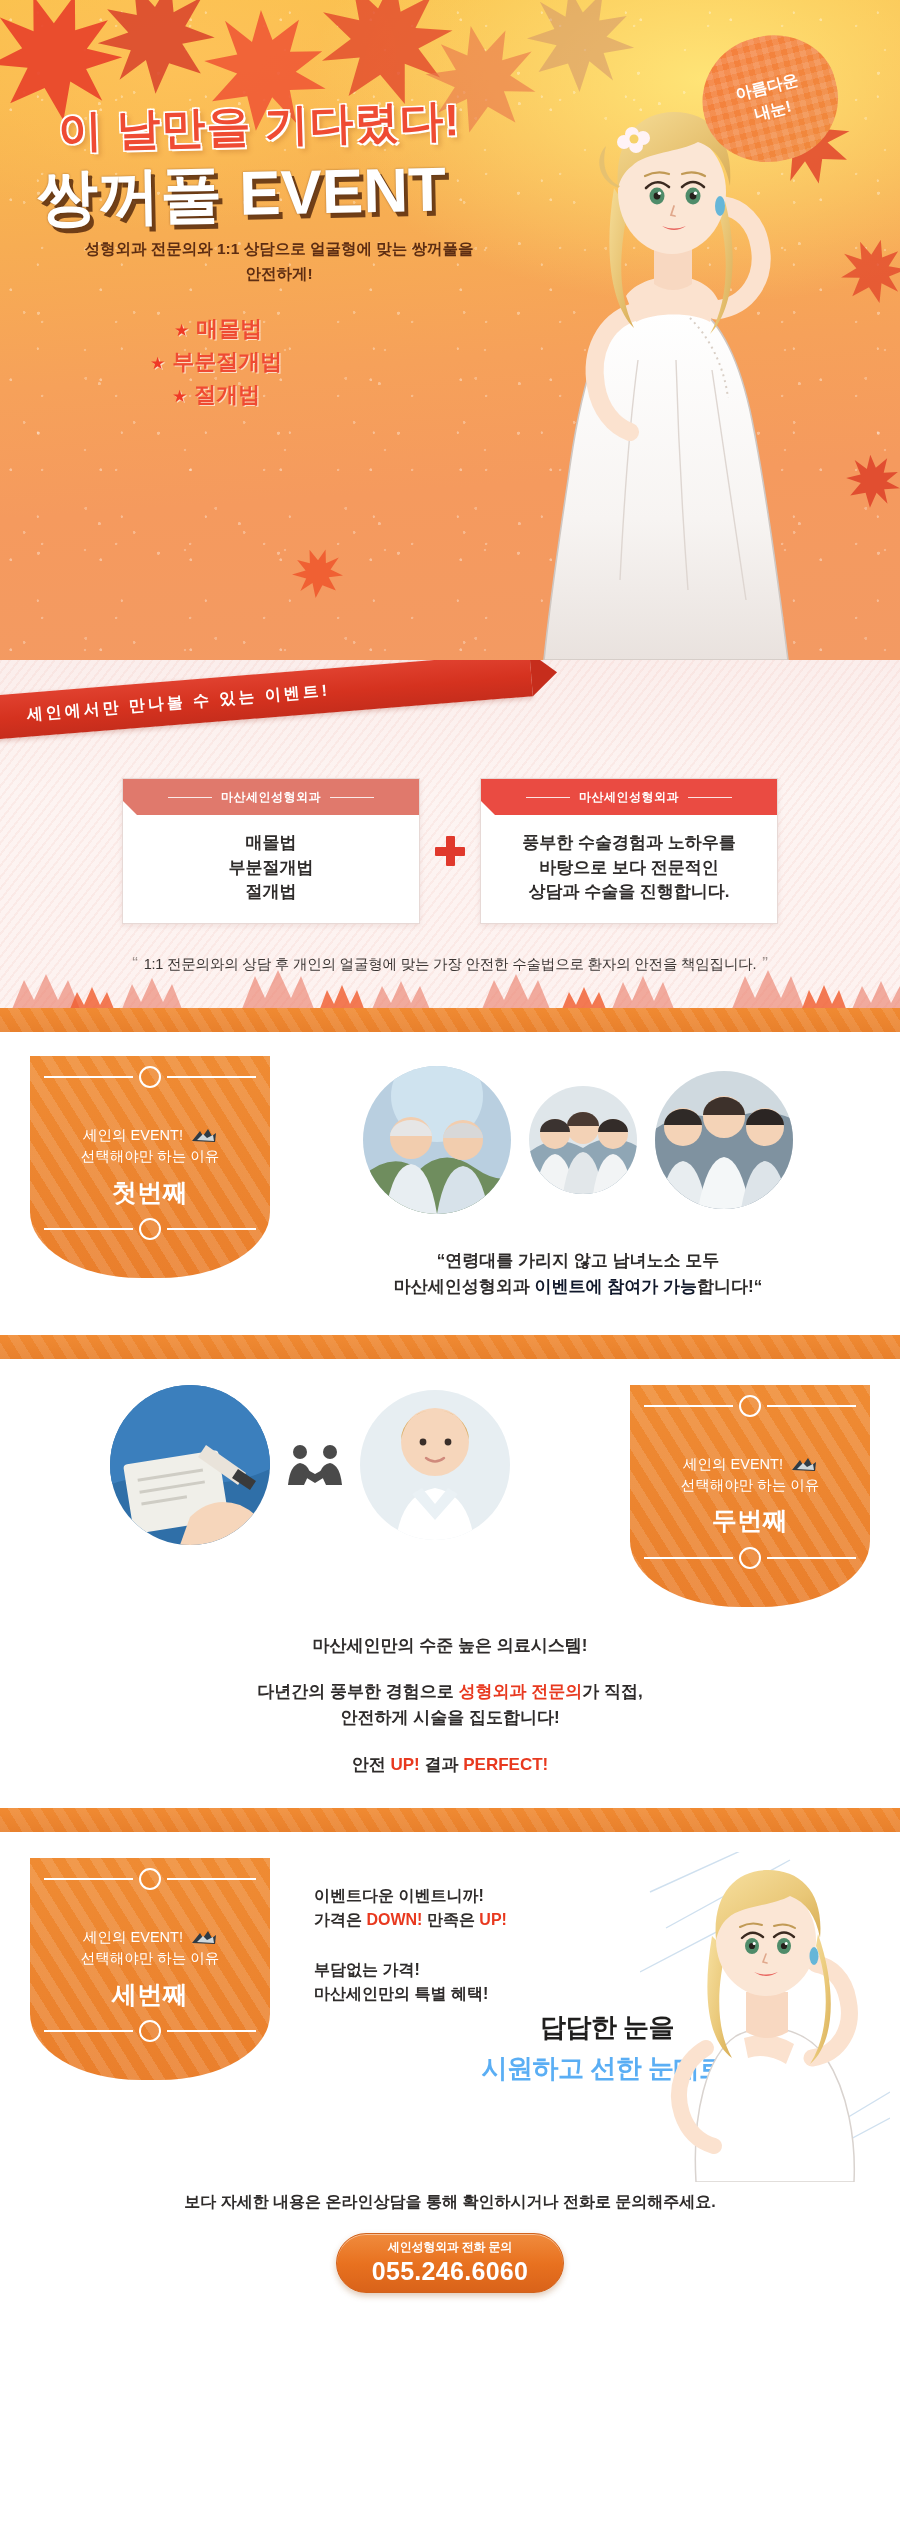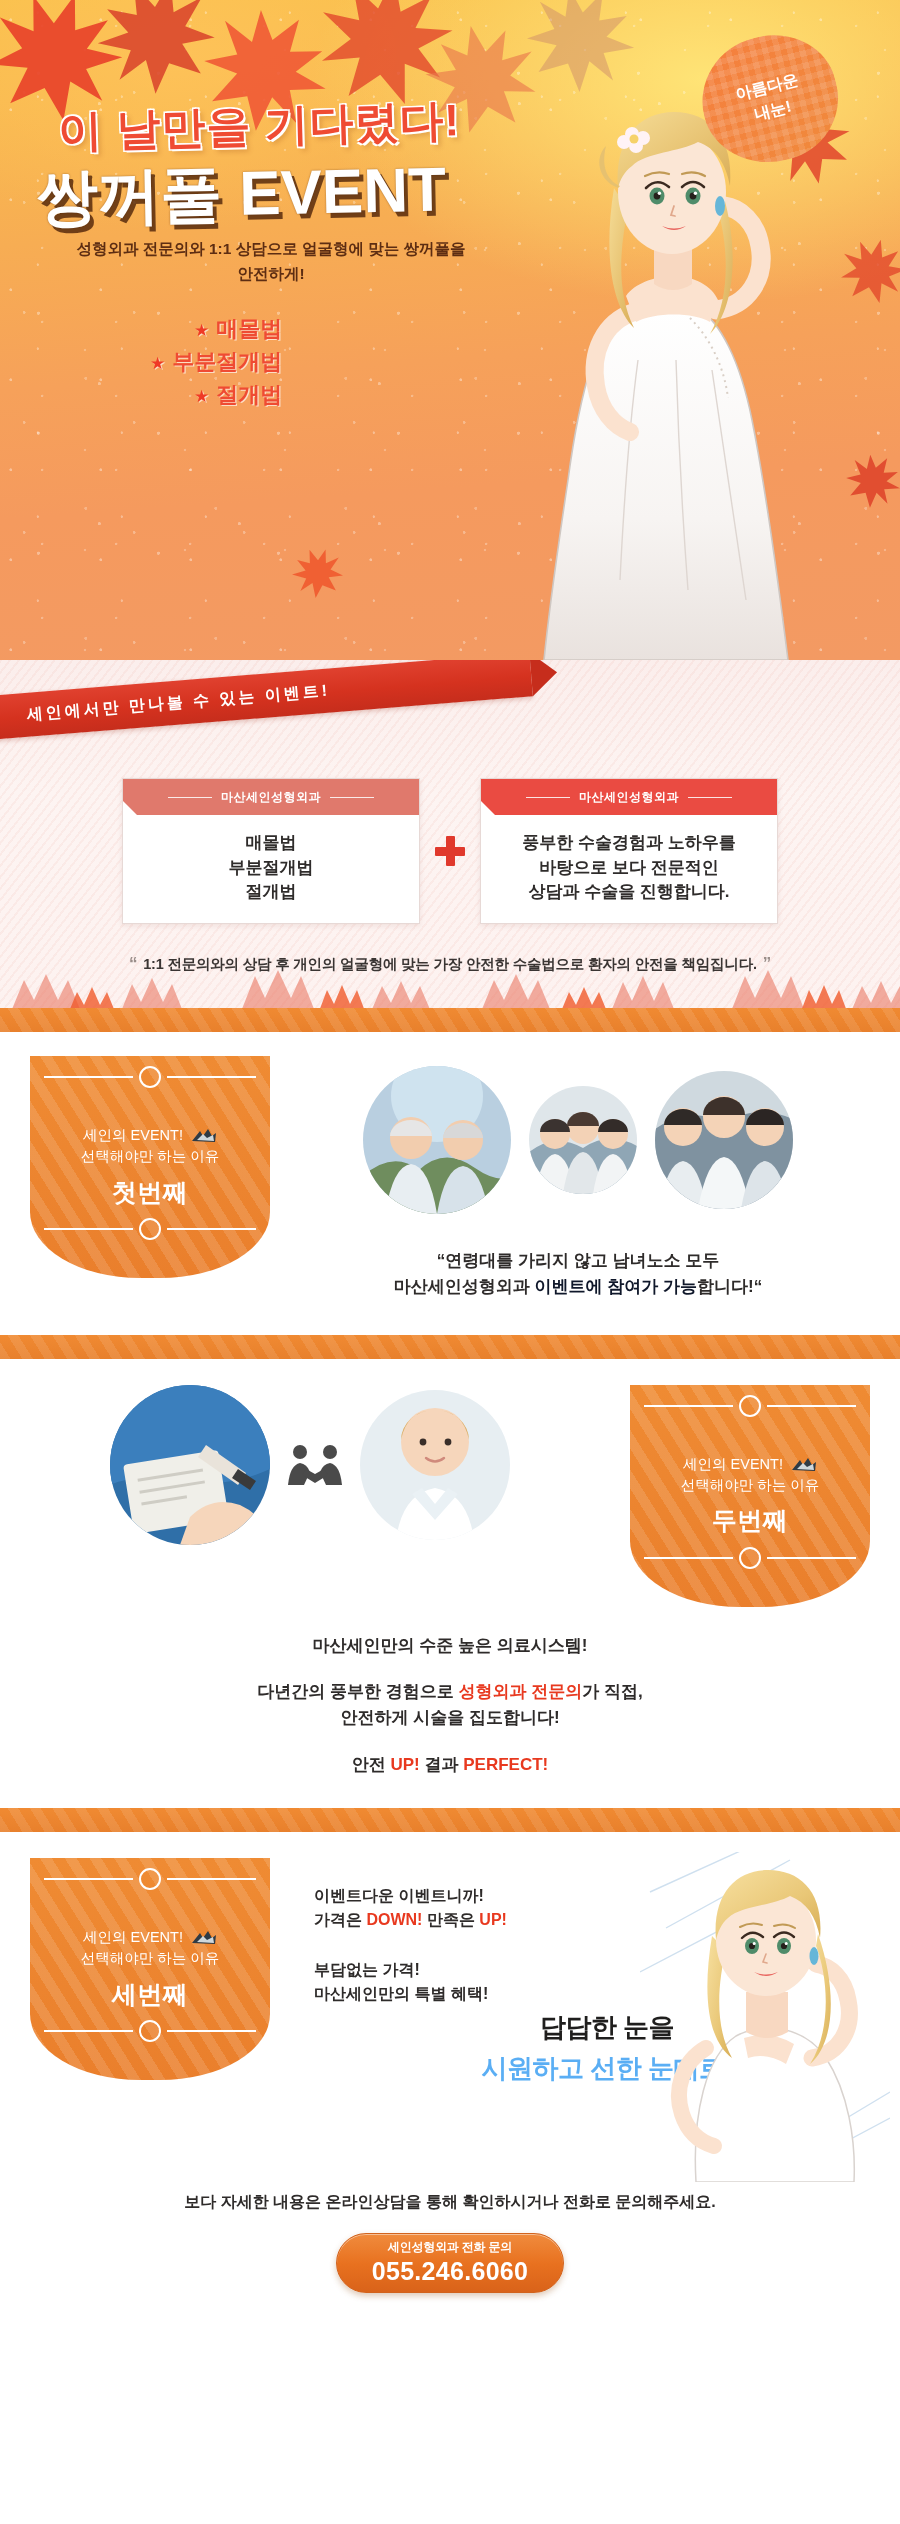--- a/index.html
+++ b/index.html
@@ -43,27 +43,27 @@
     font-size: 44px; font-weight: 700; color: #ef4b33; letter-spacing: 1px;
     text-shadow: 2px 2px 0 #fff, -1.5px -1.5px 0 #fff, 1.5px -1.5px 0 #fff, -1.5px 1.5px 0 #fff, 4px 4px 5px rgba(140,50,10,.25);
     transform: rotate(-1.6deg); margin-left: 22px;
   }
   .hl-2 {
     font-size: 62px; font-weight: 700; color: #fff; letter-spacing: 0px; line-height: 1.04;
     margin-top: 6px; transform: rotate(-1.2deg);
     text-shadow: 4px 5px 0 rgba(60,20,0,.72), 0 0 2px rgba(70,25,0,.5);
   }
   .hero-sub {
-    position: absolute; left: 36px; top: 236px; width: 470px; z-index: 6;
+    position: absolute; left: 44px; top: 236px; width: 470px; z-index: 6;
     text-align: center; color: #5d2d12; font-size: 15.5px; line-height: 1.62; font-weight: 700;
   }
   .hero-list { position: absolute; left: 150px; top: 312px; z-index: 6; }
   .hero-list li {
     list-style: none; color: #ef4b33; font-size: 22px; font-weight: 700;
-    line-height: 1.5; text-shadow: 1.2px 1.2px 0 rgba(255,255,255,.65); text-align: right;
+    line-height: 1.5; text-shadow: 1.2px 1.2px 0 rgba(255,255,255,.65);
   }
   .hero-list li .star { color: #ef3a26; font-size: 17px; margin-right: 7px; }
   .hero-list li:nth-child(1) { margin-left: 24px; }
   .hero-list li:nth-child(3) { margin-left: 22px; }
 
   .badge-round {
     position: absolute; right: 62px; top: 36px; width: 136px; height: 126px; z-index: 7;
     border-radius: 50% 50% 48% 52% / 52% 48% 50% 50%;
     background:
       repeating-linear-gradient(90deg, rgba(255,255,255,.10) 0 6px, rgba(255,255,255,0) 6px 12px),
@@ -130,21 +130,21 @@
     position: relative; display: block; width: 30px; height: 30px;
   }
   .plus i::before, .plus i::after {
     content: ""; position: absolute; background: #e0392c; border-radius: 1px;
   }
   .plus i::before { left: 11px; top: 0; width: 9px; height: 30px; }
   .plus i::after  { top: 11px; left: 0; width: 30px; height: 9px; }
 
   .pink-quote {
     margin-top: 30px; text-align: center; color: #3a3533;
-    font-size: 14.5px; font-weight: 700; letter-spacing: -.2px;
+    font-size: 14.5px; font-weight: 400; letter-spacing: -.2px;
   }
   .pink-quote .qm { color: #9a8e8a; font-size: 17px; padding: 0 6px; }
   .pink-leaves { position: absolute; left: 0; right: 0; bottom: -6px; height: 58px; overflow: hidden; }
 
   
   .orange-bar {
     height: 24px;
     background:
       repeating-linear-gradient(58deg, rgba(255,255,255,.10) 0 9px, rgba(255,255,255,0) 9px 19px),
       linear-gradient(180deg, #f08a32 0%, #e8802c 100%);

